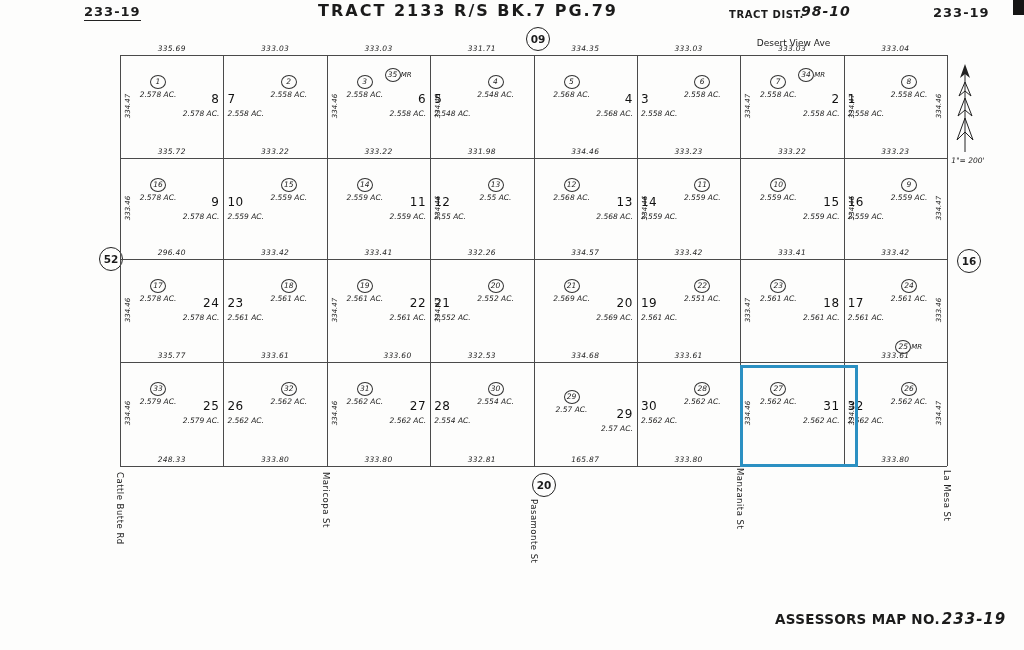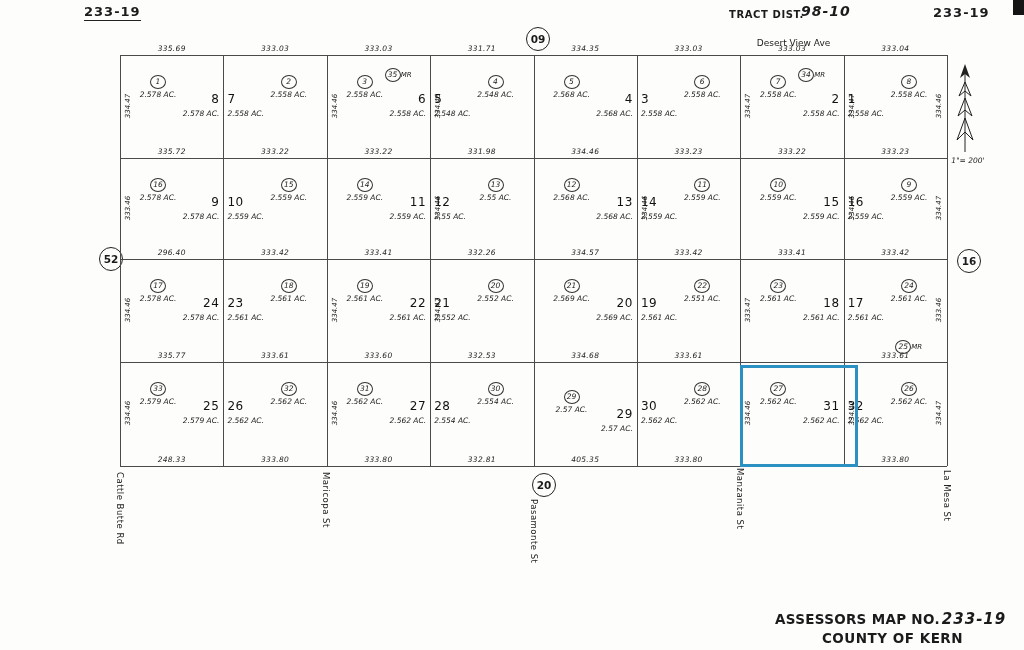--- a/index.html
+++ b/index.html
@@ -26,20 +26,21 @@
   .footer-label{font-size:13.5px;letter-spacing:.3px}
   .footer-value{font-size:15px;font-style:italic;margin-left:2px;letter-spacing:1px}
   .footer-line2{text-align:center;font-size:13.5px;font-weight:bold;margin-top:2px;letter-spacing:.5px}
 </style>
 </head>
 <body>
 
 <div id="page">
 
   <div class="hdr-sheet" style="left:84px;top:4px;border-bottom:1.5px solid #222;padding-bottom:1px">233-19</div>
+  <div class="abs" style="left:308px;top:1px;width:320px;text-align:center;font-size:16px;font-weight:bold;letter-spacing:2px">TRACT 2133 R/S BK.7 PG.79</div>
   <div class="abs" style="left:729px;top:9px;font-size:10px;font-weight:bold;letter-spacing:.6px">TRACT DIST.</div>
   <div class="abs" style="left:801px;top:3px;font-size:14px;font-style:italic;font-weight:bold;letter-spacing:1px">98-10</div>
   <div class="hdr-sheet" style="left:933px;top:5px">233-19</div>
   <div class="abs" style="left:1013px;top:0;width:11px;height:15px;background:#151515"></div>
 
   <div class="abs" style="left:741px;top:38px;width:105px;text-align:center;font-size:9px">Desert View Ave</div>
   <div class="jcirc" style="left:526px;top:27px">09</div>
   <div class="jcirc" style="left:99px;top:247px">52</div>
   <div class="jcirc" style="left:957px;top:249px">16</div>
   <div class="jcirc" style="left:532px;top:473px">20</div>
@@ -89,30 +90,30 @@
       <div class="hdim" style="left: 120px; width: 103.375px; top: 248px;">296.40</div>
       <div class="hdim" style="left: 223.375px; width: 103.375px; top: 248px;">333.42</div>
       <div class="hdim" style="left: 326.75px; width: 103.375px; top: 248px;">333.41</div>
       <div class="hdim" style="left: 430.125px; width: 103.375px; top: 248px;">332.26</div>
       <div class="hdim" style="left: 533.5px; width: 103.375px; top: 248px;">334.57</div>
       <div class="hdim" style="left: 636.875px; width: 103.375px; top: 248px;">333.42</div>
       <div class="hdim" style="left: 740.25px; width: 103.375px; top: 248px;">333.41</div>
       <div class="hdim" style="left: 843.625px; width: 103.375px; top: 248px;">333.42</div>
       <div class="hdim" style="left: 120px; width: 103.375px; top: 351px;">335.77</div>
       <div class="hdim" style="left: 223.375px; width: 103.375px; top: 351px;">333.61</div>
-      <div class="hdim" style="left: 326.75px; width: 103.375px; top: 351px;">333.60</div>
+      <div class="hdim" style="left: 326.75px; width: 103.375px; top: 351px; padding-left: 19px;">333.60</div>
       <div class="hdim" style="left: 430.125px; width: 103.375px; top: 351px;">332.53</div>
       <div class="hdim" style="left: 533.5px; width: 103.375px; top: 351px;">334.68</div>
       <div class="hdim" style="left: 636.875px; width: 103.375px; top: 351px;">333.61</div>
       <div class="hdim" style="left: 843.625px; width: 103.375px; top: 351px;">333.61</div>
       <div class="hdim" style="left: 120px; width: 103.375px; top: 455px;">248.33</div>
       <div class="hdim" style="left: 223.375px; width: 103.375px; top: 455px;">333.80</div>
       <div class="hdim" style="left: 326.75px; width: 103.375px; top: 455px;">333.80</div>
       <div class="hdim" style="left: 430.125px; width: 103.375px; top: 455px;">332.81</div>
-      <div class="hdim" style="left: 533.5px; width: 103.375px; top: 455px;">405.35</div>
+      <div class="hdim" style="left: 533.5px; width: 103.375px; top: 455px;">165.87</div>
       <div class="hdim" style="left: 636.875px; width: 103.375px; top: 455px;">333.80</div>
       <div class="hdim" style="left: 843.625px; width: 103.375px; top: 455px;">333.80</div>
       <div class="vdim" style="left: 104px; top: 101.5px;">334.47</div>
       <div class="vdim" style="left: 310.75px; top: 101.5px;">334.46</div>
       <div class="vdim" style="left: 414.125px; top: 101.5px;">334.46</div>
       <div class="vdim" style="left: 724.25px; top: 101.5px;">334.47</div>
       <div class="vdim" style="left: 827.625px; top: 101.5px;">334.47</div>
       <div class="vdim" style="left: 915px; top: 101.5px;">334.46</div>
       <div class="vdim" style="left: 104px; top: 203.5px;">333.46</div>
       <div class="vdim" style="left: 414.125px; top: 203.5px;">334.46</div>
@@ -364,16 +365,15 @@
   <div class="vstreet" style="left:529px;top:499px">Pasamonte St</div>
   <div class="vstreet" style="left:735px;top:468px">Manzanita St</div>
   <div class="vstreet" style="left:942px;top:470px">La Mesa St</div>
 
 
   <div class="footer-block">
     <div class="footer-line1">
       <span class="footer-label">ASSESSORS MAP NO.</span>
       <span class="footer-value">233-19</span>
     </div>
-    <div class="footer-line2">COUNTY OF KERN</div>
   </div>
 
 </div>
 
 </body></html>

